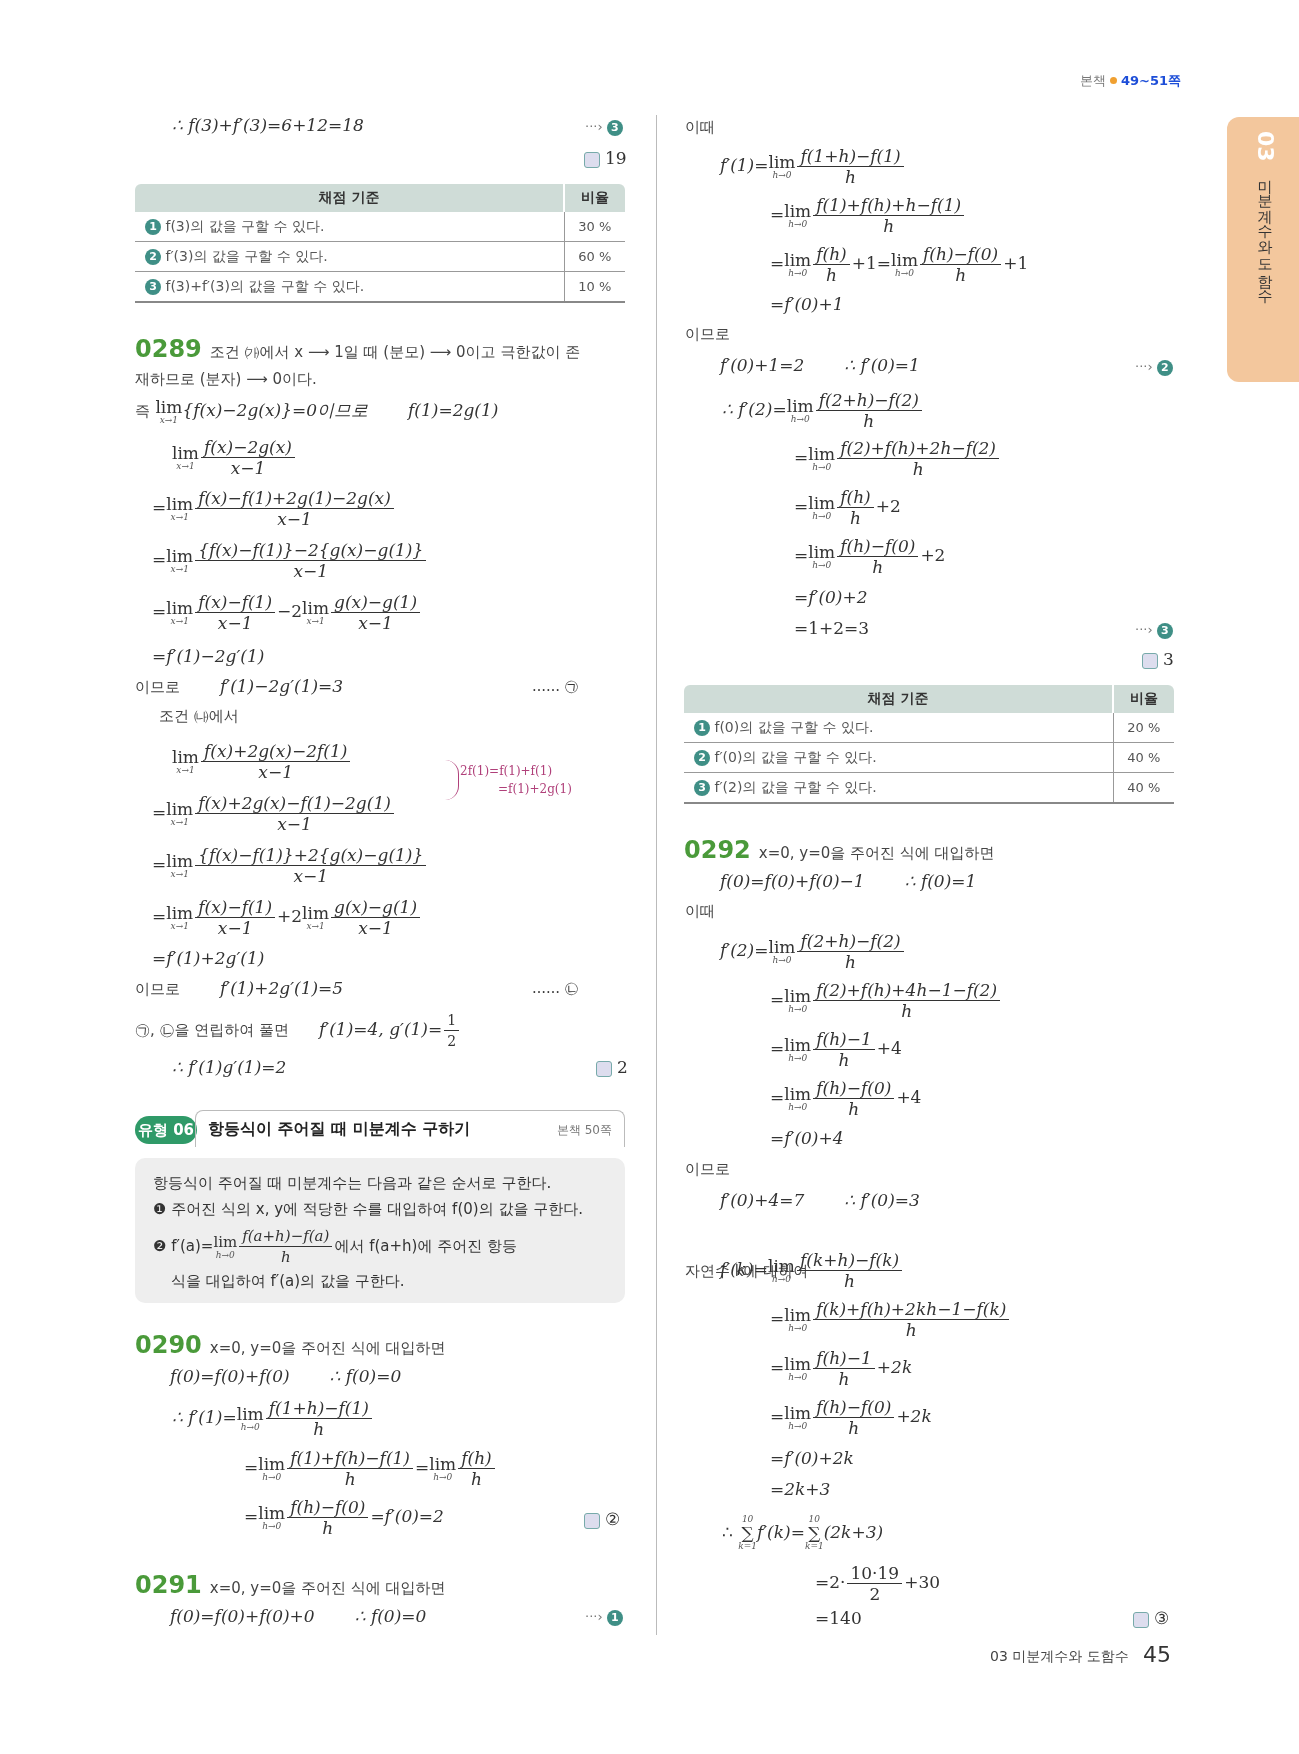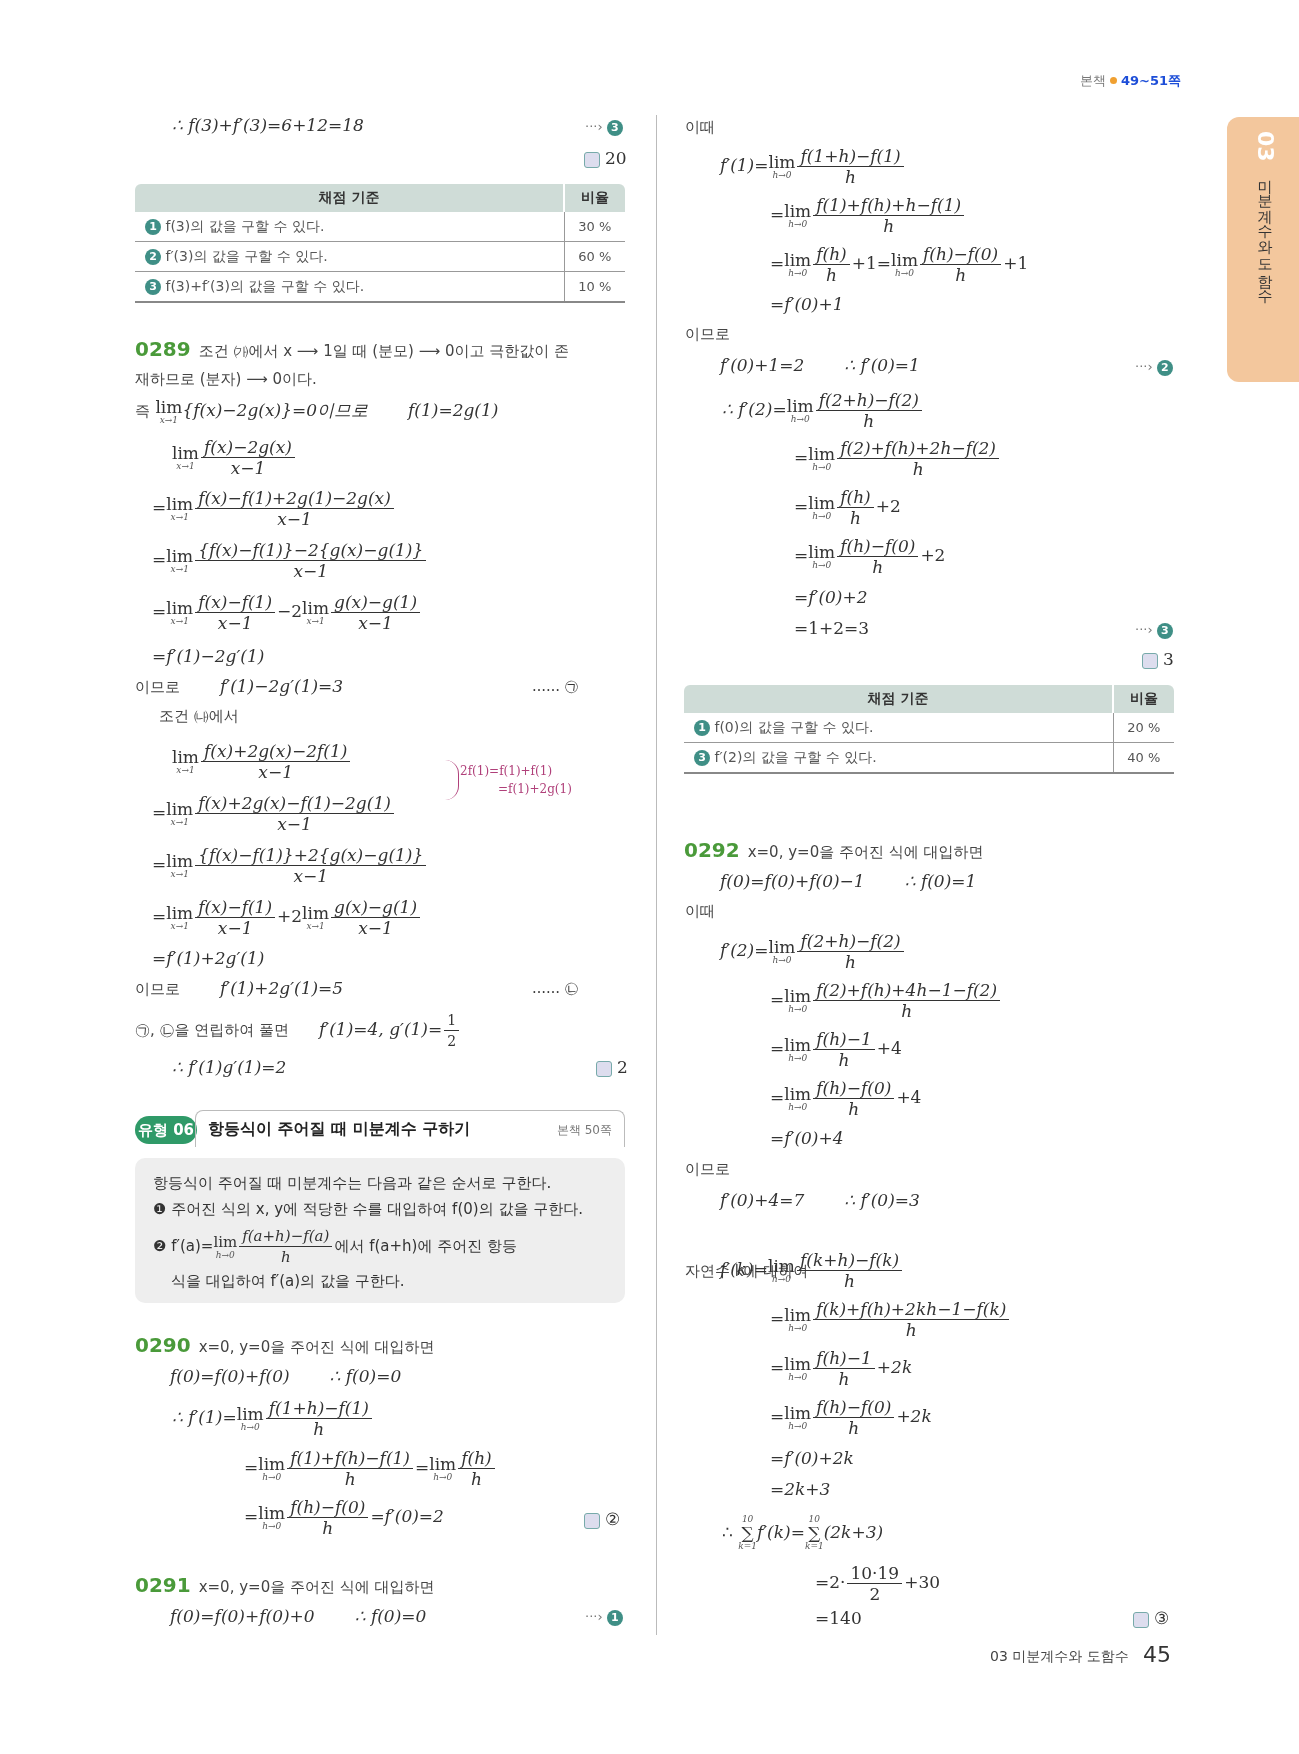--- a/index.html
+++ b/index.html
@@ -9,21 +9,21 @@
   .abs{position:absolute;}
   .hdr{top:72px;left:1080px;font-size:13px;color:#777;}
   .hdr b{color:#1d4ed8;font-weight:bold;}
   .hdr .dot{display:inline-block;width:7px;height:7px;border-radius:50%;background:#f0a030;margin:0 4px 1px;}
   .sidetab{top:117px;left:1227px;width:72px;height:265px;background:#f3c79d;border-radius:12px 0 0 12px;}
   .sidetab .num{position:absolute;left:26px;top:14px;font-size:22px;font-weight:bold;color:#fff;writing-mode:vertical-rl;}
   .sidetab .lbl{position:absolute;left:28px;top:52px;font-size:15px;color:#333;writing-mode:vertical-rl;}
   .divider{left:656px;top:115px;width:1px;height:1520px;background:#bbb;}
   .line{position:absolute;font-size:17px;white-space:nowrap;line-height:22px;}
   .k{font-family:"DejaVu Sans","Liberation Sans",sans-serif;font-size:15px;color:#444;}
-  .pnum{font-family:"DejaVu Sans","Liberation Sans",sans-serif;font-weight:bold;color:#4a9a3a;font-size:20px;margin-right:8px;}
+  .pnum{font-family:"DejaVu Sans","Liberation Sans",sans-serif;font-weight:bold;color:#4a9a3a;font-size:24px;margin-right:8px;}
   i{font-style:italic;}
   .frac{display:inline-flex;flex-direction:column;align-items:center;vertical-align:middle;margin:0 2px;}
   .frac .n{border-bottom:1px solid #333;padding:0 3px;line-height:20px;}
   .frac .d{line-height:20px;}
   .lim{display:inline-flex;flex-direction:column;align-items:center;vertical-align:middle;}
   .lim .t{line-height:18px;}
   .lim .s{font-size:9px;line-height:9px;font-style:italic;color:#555;}
   .step{font-family:"DejaVu Sans","Liberation Sans",sans-serif;font-size:13px;color:#777;}
   .circ{display:inline-block;width:16px;height:16px;border-radius:50%;background:#3f8f86;color:#fff;font-size:11px;line-height:16px;text-align:center;font-family:"DejaVu Sans","Liberation Sans",sans-serif;font-weight:bold;vertical-align:middle;}
   .ans{font-size:17px;}
@@ -53,21 +53,21 @@
   <span>본책</span><span class="dot"></span><b>49~51쪽</b>
 </div>
 <div class="abs sidetab sans">
   <span class="num">03</span>
   <span class="lbl">미분계수와 도함수</span>
 </div>
 <div class="abs divider"></div>
 
 <div class="line" style="left:172px;top:114px;"><i>∴ f(3)+f′(3)=6+12=18</i></div>
 <div class="line step" style="left:585px;top:116px;">···› <span class="circ">3</span></div>
-<div class="line ans" style="left:584px;top:147px;"><span class="ansicon"></span><span>20</span></div>
+<div class="line ans" style="left:584px;top:147px;"><span class="ansicon"></span><span>19</span></div>
 
 <table class="crit" style="left:135px;top:184px;width:490px;">
   <tbody>
       <tr>
         <th>채점 기준</th>
         <th style="width:58px">비율</th>
       </tr>
   <tr>
         <td><span class="circ">1</span> <span>f(3)의 값을 구할 수 있다.</span></td>
         <td class="p">30 %</td>
@@ -301,20 +301,24 @@
   <tbody>
       <tr>
         <th>채점 기준</th>
         <th style="width:58px">비율</th>
       </tr>
   <tr>
         <td><span class="circ">1</span> <span>f(0)의 값을 구할 수 있다.</span></td>
         <td class="p">20 %</td>
       </tr>
   <tr>
+        <td><span class="circ">2</span> <span>f′(0)의 값을 구할 수 있다.</span></td>
+        <td class="p">40 %</td>
+      </tr>
+  <tr>
         <td><span class="circ">3</span> <span>f′(2)의 값을 구할 수 있다.</span></td>
         <td class="p">40 %</td>
       </tr>
 </tbody>
   </table>
 
 <div class="line" style="left:684px;top:839px;"><span class="pnum">0292</span><span class="k">x=0, y=0을 주어진 식에 대입하면</span></div>
 <div class="line" style="left:720px;top:870px;"><i>f(0)=f(0)+f(0)−1</i><span style="display:inline-block;width:40px"></span><i>∴ f(0)=1</i></div>
 <div class="line k" style="left:685px;top:900px;">이때</div>
 <div class="line" style="left:720px;top:931px;"><i>f′(2)=</i><span class="lim">

